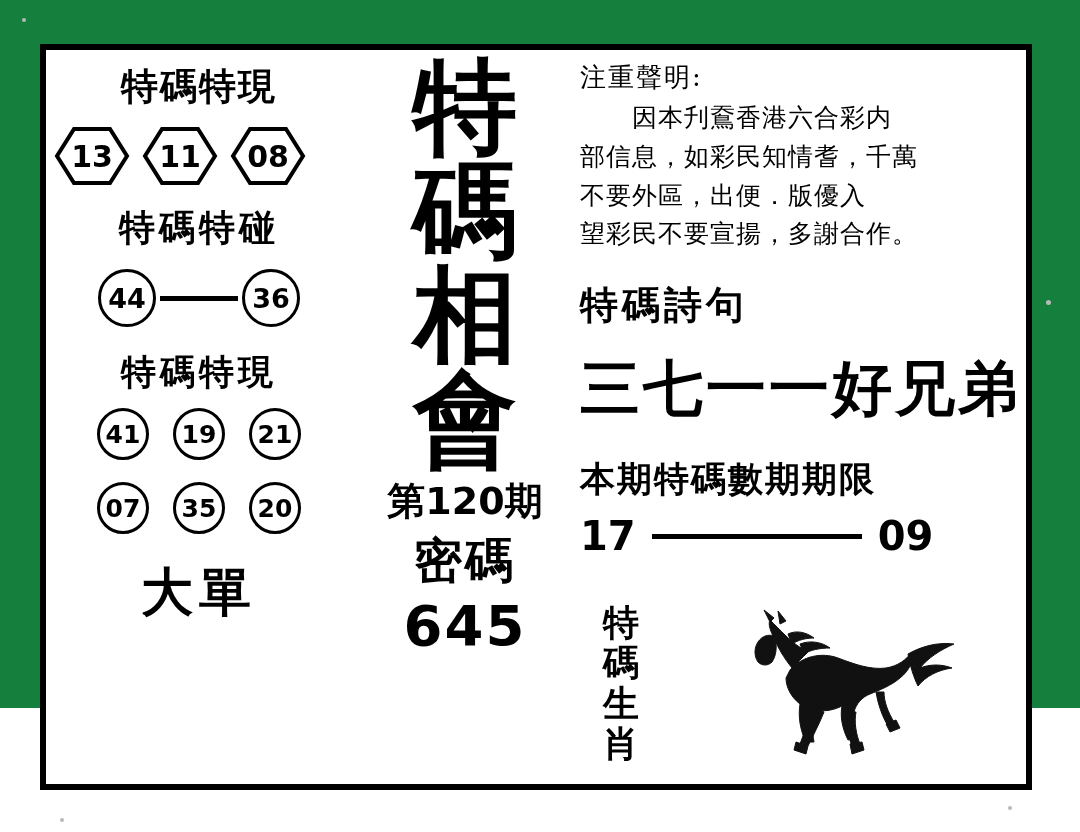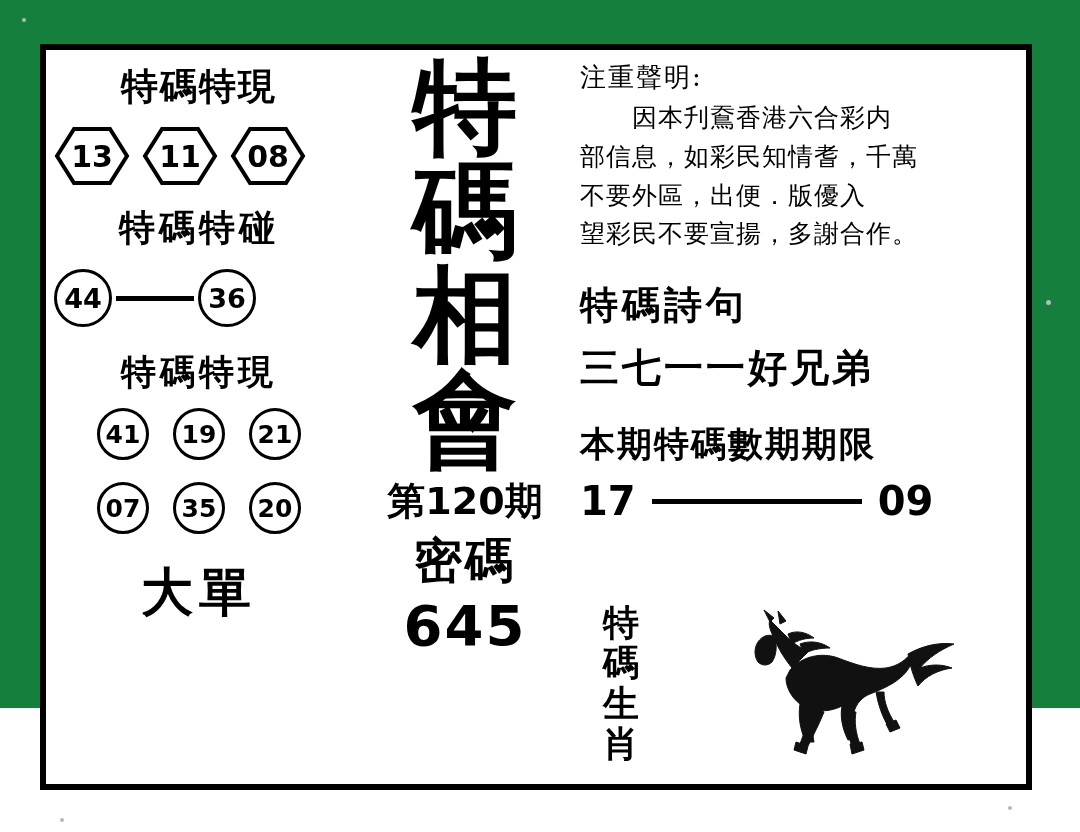--- a/index.html
+++ b/index.html
@@ -80,20 +80,21 @@
   }
   .hexnum svg {
     position: absolute;
     left: 0; top: 0;
   }
   .hexnum span { position: relative; z-index: 2; }
 
   .pair-row {
     display: flex;
     align-items: center;
+    justify-content: center;
     margin-top: 16px;
   }
   .circ {
     width: 58px;
     height: 58px;
     border: 3px solid #000;
     border-radius: 50%;
     display: flex;
     align-items: center;
     justify-content: center;
@@ -199,23 +200,23 @@
   .poem-title {
     font-family: "DejaVu Serif", serif;
     font-weight: bold;
     font-size: 38px;
     letter-spacing: 4px;
     margin-top: 26px;
   }
   .poem-line {
     font-family: "DejaVu Serif", serif;
     font-weight: bold;
-    font-size: 39px;
+    font-size: 60px;
     letter-spacing: 3px;
-    margin-top: 10px;
+    margin-top: 18px;
     white-space: nowrap;
   }
 
   .period-title {
     font-family: "DejaVu Sans", sans-serif;
     font-weight: bold;
     font-size: 35px;
     letter-spacing: 2px;
     margin-top: 26px;
     white-space: nowrap;

